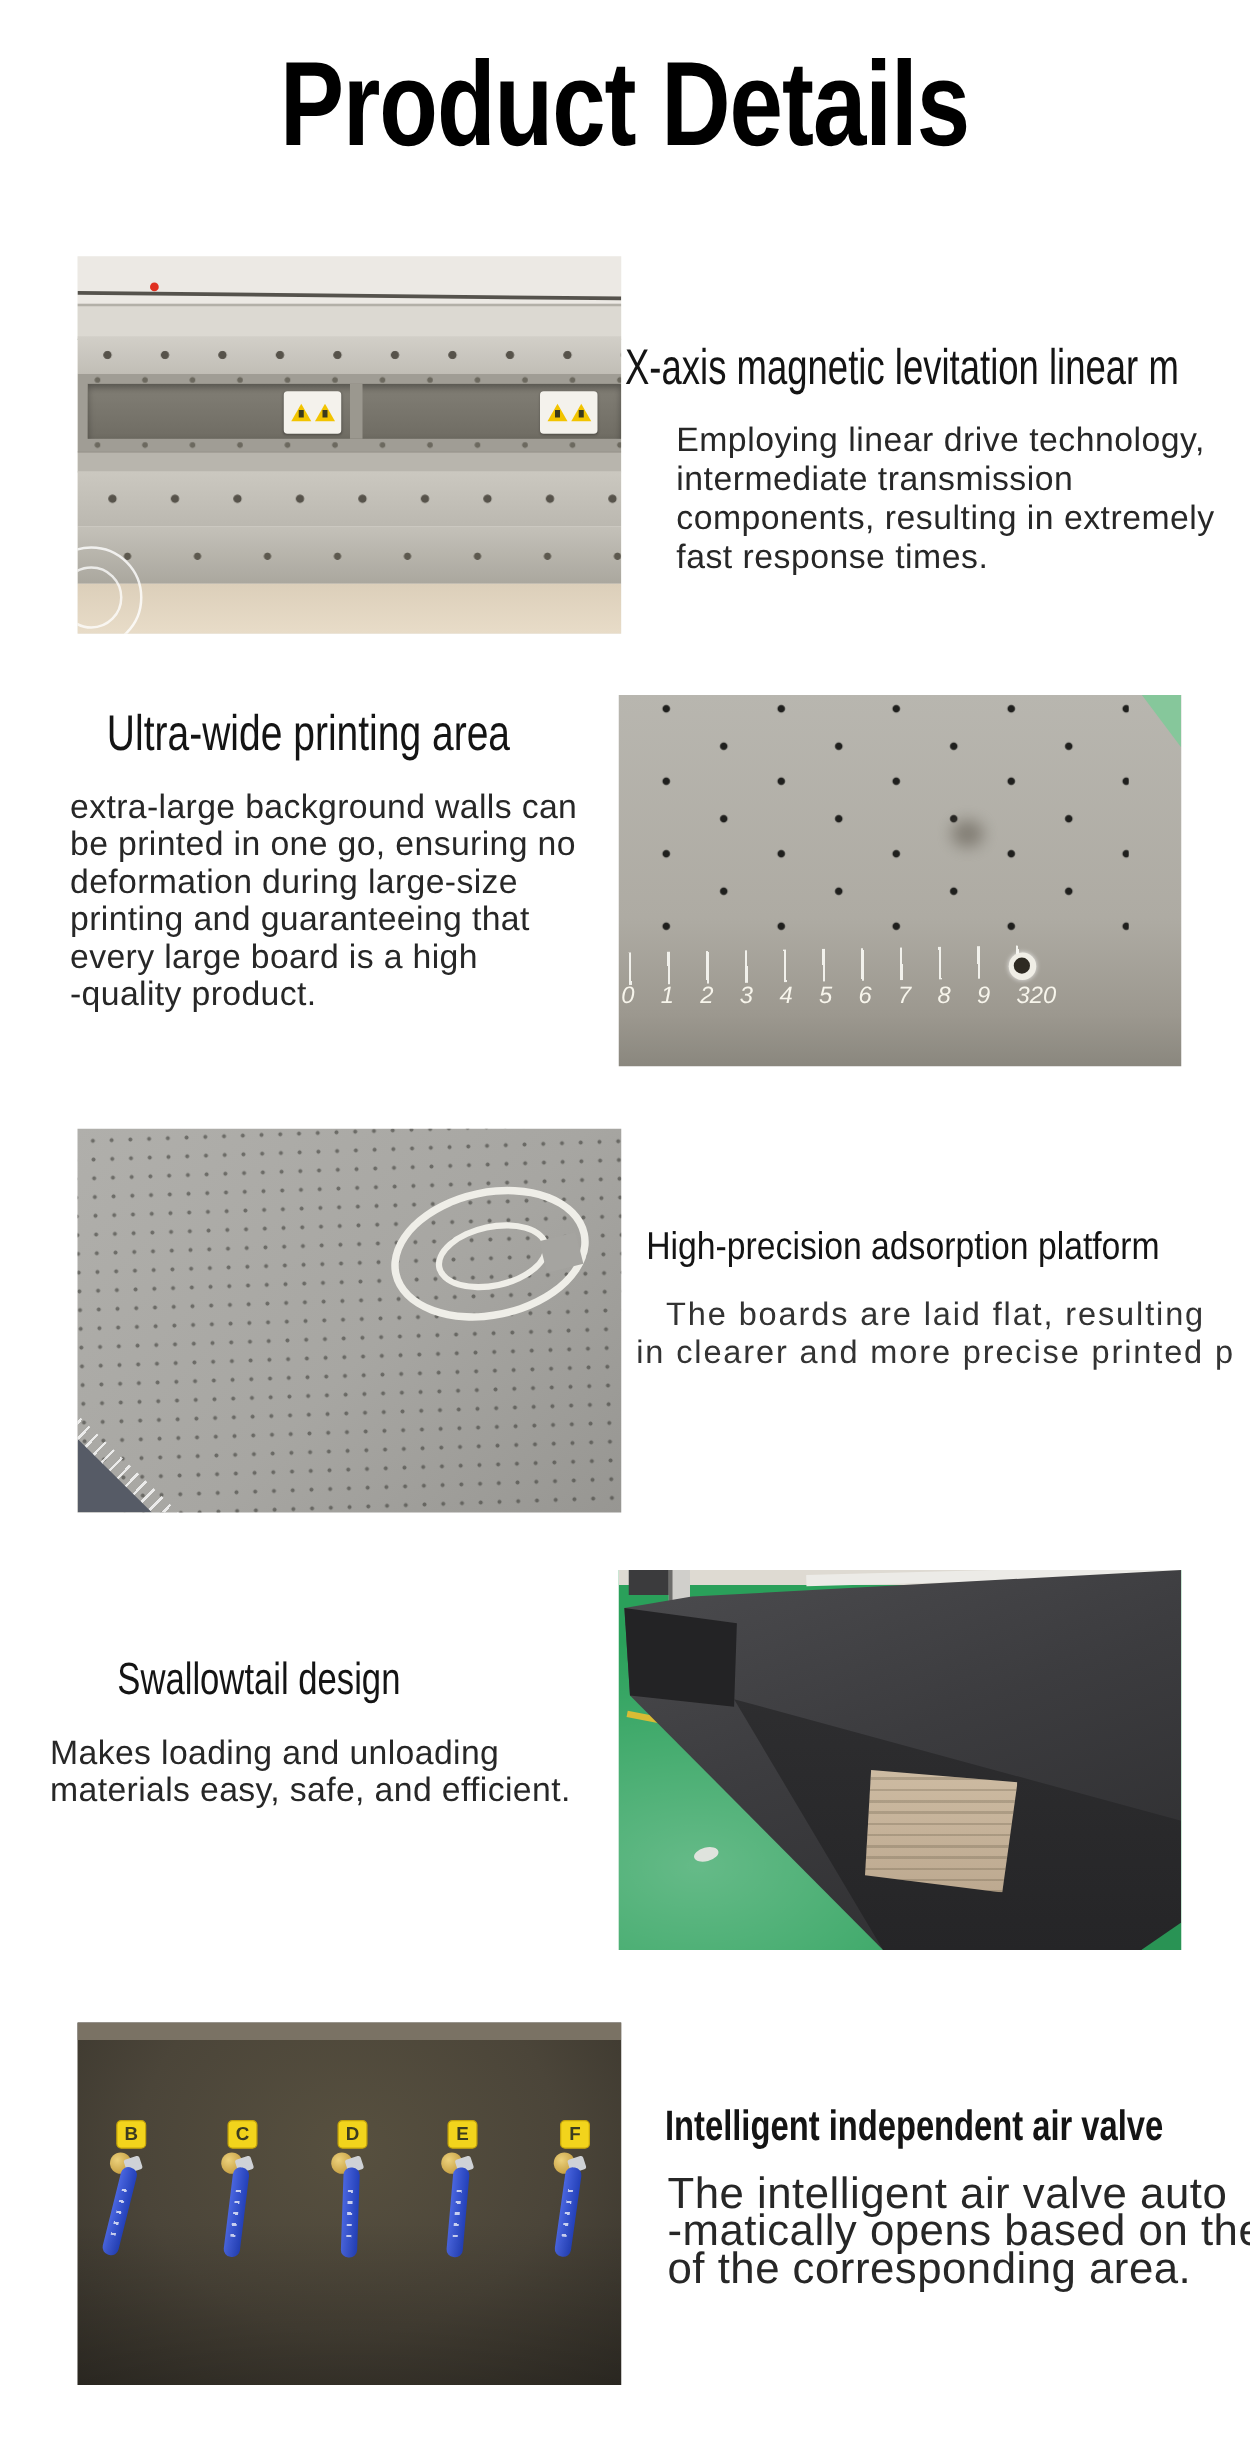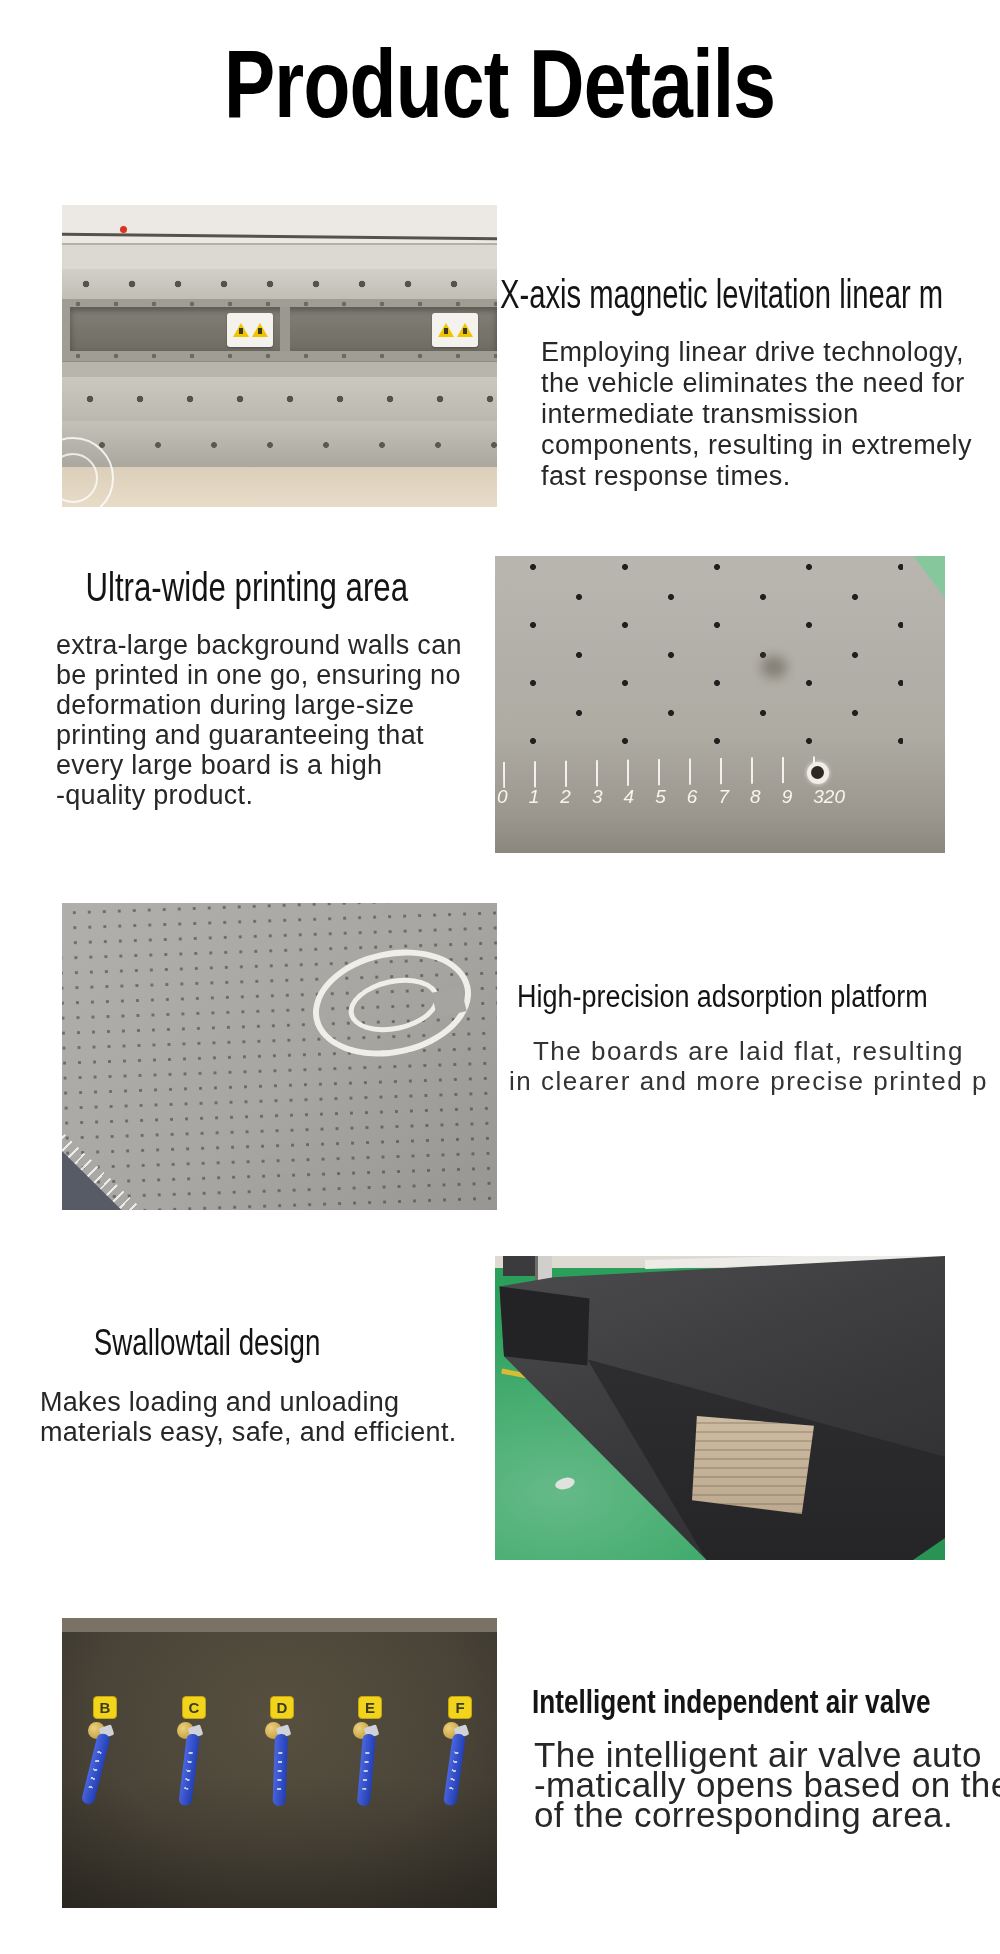--- a/index.html
+++ b/index.html
@@ -150,21 +150,20 @@
     <div class="abs p1-lip"></div>
     <div class="abs p1-beam2"></div>
     <div class="abs p1-beam3"></div>
     <div class="abs p1-table"></div>
     <div class="abs p1-arc1"></div>
     <div class="abs p1-arc2"></div>
   </div>
   <div class="abs h s1-h"><span>X-axis magnetic levitation linear m</span></div>
   <div class="abs body s1-b">
     <p>Employing linear drive technology,</p>
-    <p>the vehicle eliminates the need for</p>
     <p>intermediate transmission</p>
     <p>components, resulting in extremely</p>
     <p>fast response times.</p>
   </div>
 
   <div class="abs h centered s2-h"><span>Ultra-wide printing area</span></div>
   <div class="abs body s2-b">
     <p>extra-large background walls can</p>
     <p>be printed in one go, ensuring no</p>
     <p>deformation during large-size</p>

